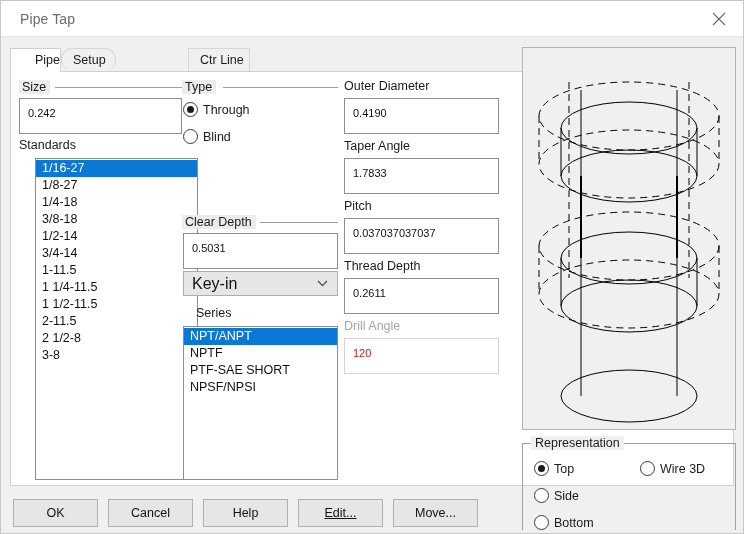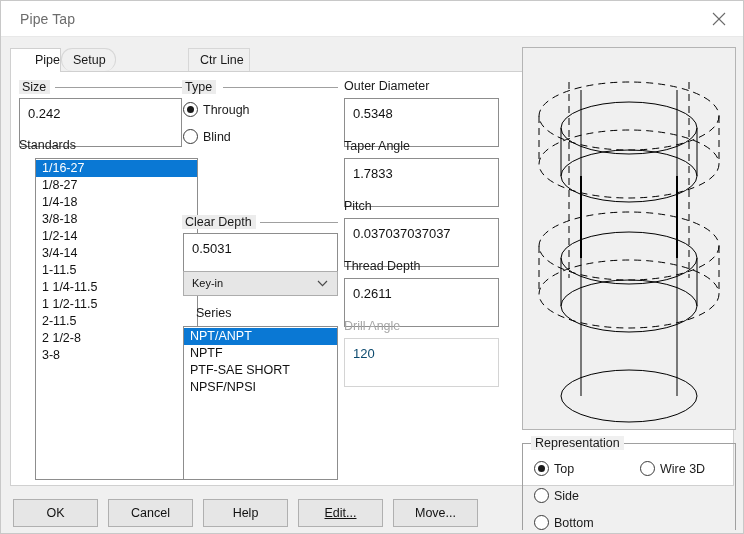--- a/index.html
+++ b/index.html
@@ -128,32 +128,32 @@
     background: #a0a0a0;
     right: 0;
   }
 
   
   .tbox {
     position: absolute;
     background: #ffffff;
     border: 1px solid #8d8d8d;
     box-sizing: border-box;
-    font-size: 13px;
+    font-size: 11px;
     color: #111111;
     line-height: 29px;
     padding-left: 8px;
-    height: 49px;
+    height: 36px;
     white-space: nowrap;
     overflow: hidden;
     cursor: text;
   }
   .tbox.disabled {
     border-color: #d4d4d4;
-    color: #0c4a6e;
+    color: #b91c1c;
     background: #ffffff;
     cursor: default;
   }
 
   
   .listbox {
     position: absolute;
     background: #ffffff;
     border: 1px solid #8d8d8d;
     box-sizing: border-box;
@@ -175,21 +175,21 @@
   }
 
   
   .combo {
     position: absolute;
     background: #e6e6e6;
     border: 1px solid #adadad;
     box-sizing: border-box;
     height: 25px;
     line-height: 23px;
-    font-size: 11px;
+    font-size: 16px;
     padding-left: 8px;
     color: #111111;
     cursor: default;
   }
   .combo .chev {
     position: absolute;
     right: 9px;
     top: 8px;
   }
 
@@ -360,21 +360,21 @@
 
     <div class="lbl" style="left:172px; top:234px;padding-left:13px;">Series</div>
     <div class="listbox" style="left:172px; top:254px; width:155px; height:154px;">
       <div class="lbitem sel">NPT/ANPT</div>
       <div class="lbitem">NPTF</div>
       <div class="lbitem">PTF-SAE SHORT</div>
       <div class="lbitem">NPSF/NPSI</div>
     </div>
 
     <div class="lbl" style="left:333px; top:7px;">Outer Diameter</div>
-    <div class="tbox" style="left:333px; top:26px; width:155px;">0.5348</div>
+    <div class="tbox" style="left:333px; top:26px; width:155px;">0.4190</div>
 
     <div class="lbl" style="left:333px; top:67px;">Taper Angle</div>
     <div class="tbox" style="left:333px; top:86px; width:155px;">1.7833</div>
 
     <div class="lbl" style="left:333px; top:127px;">Pitch</div>
     <div class="tbox" style="left:333px; top:146px; width:155px;">0.037037037037</div>
 
     <div class="lbl" style="left:333px; top:187px;">Thread Depth</div>
     <div class="tbox" style="left:333px; top:206px; width:155px;">0.2611</div>
 

